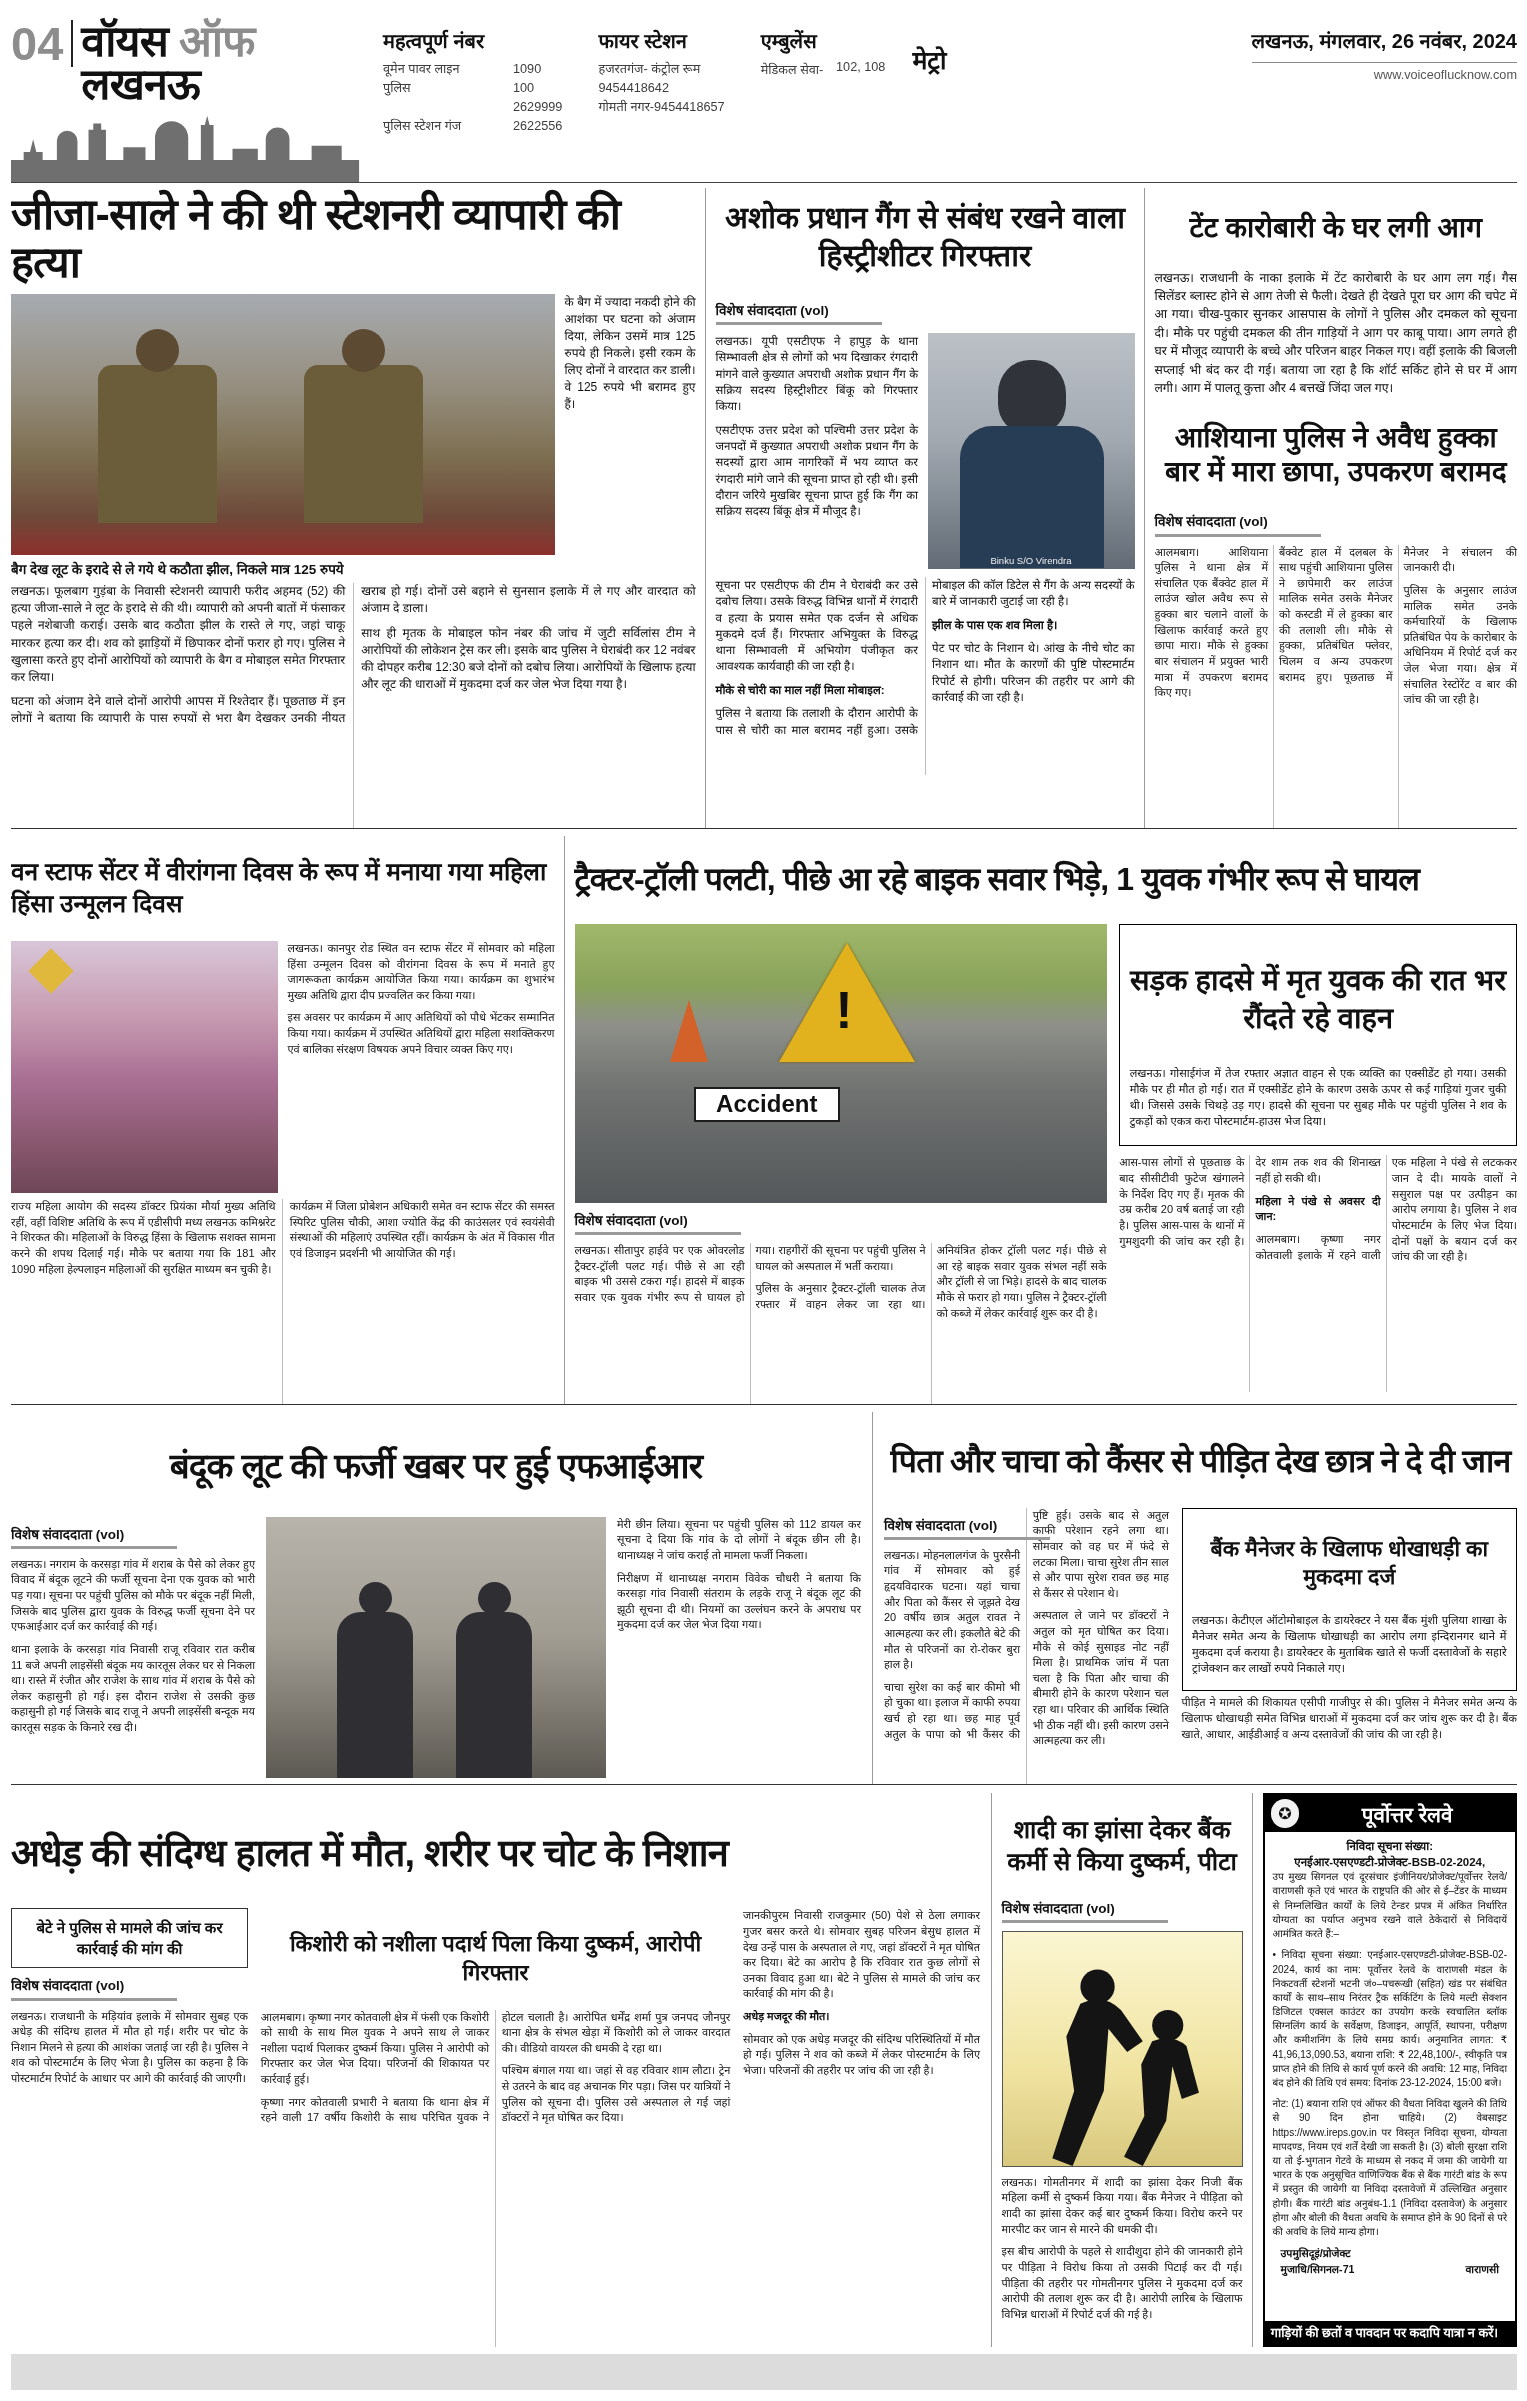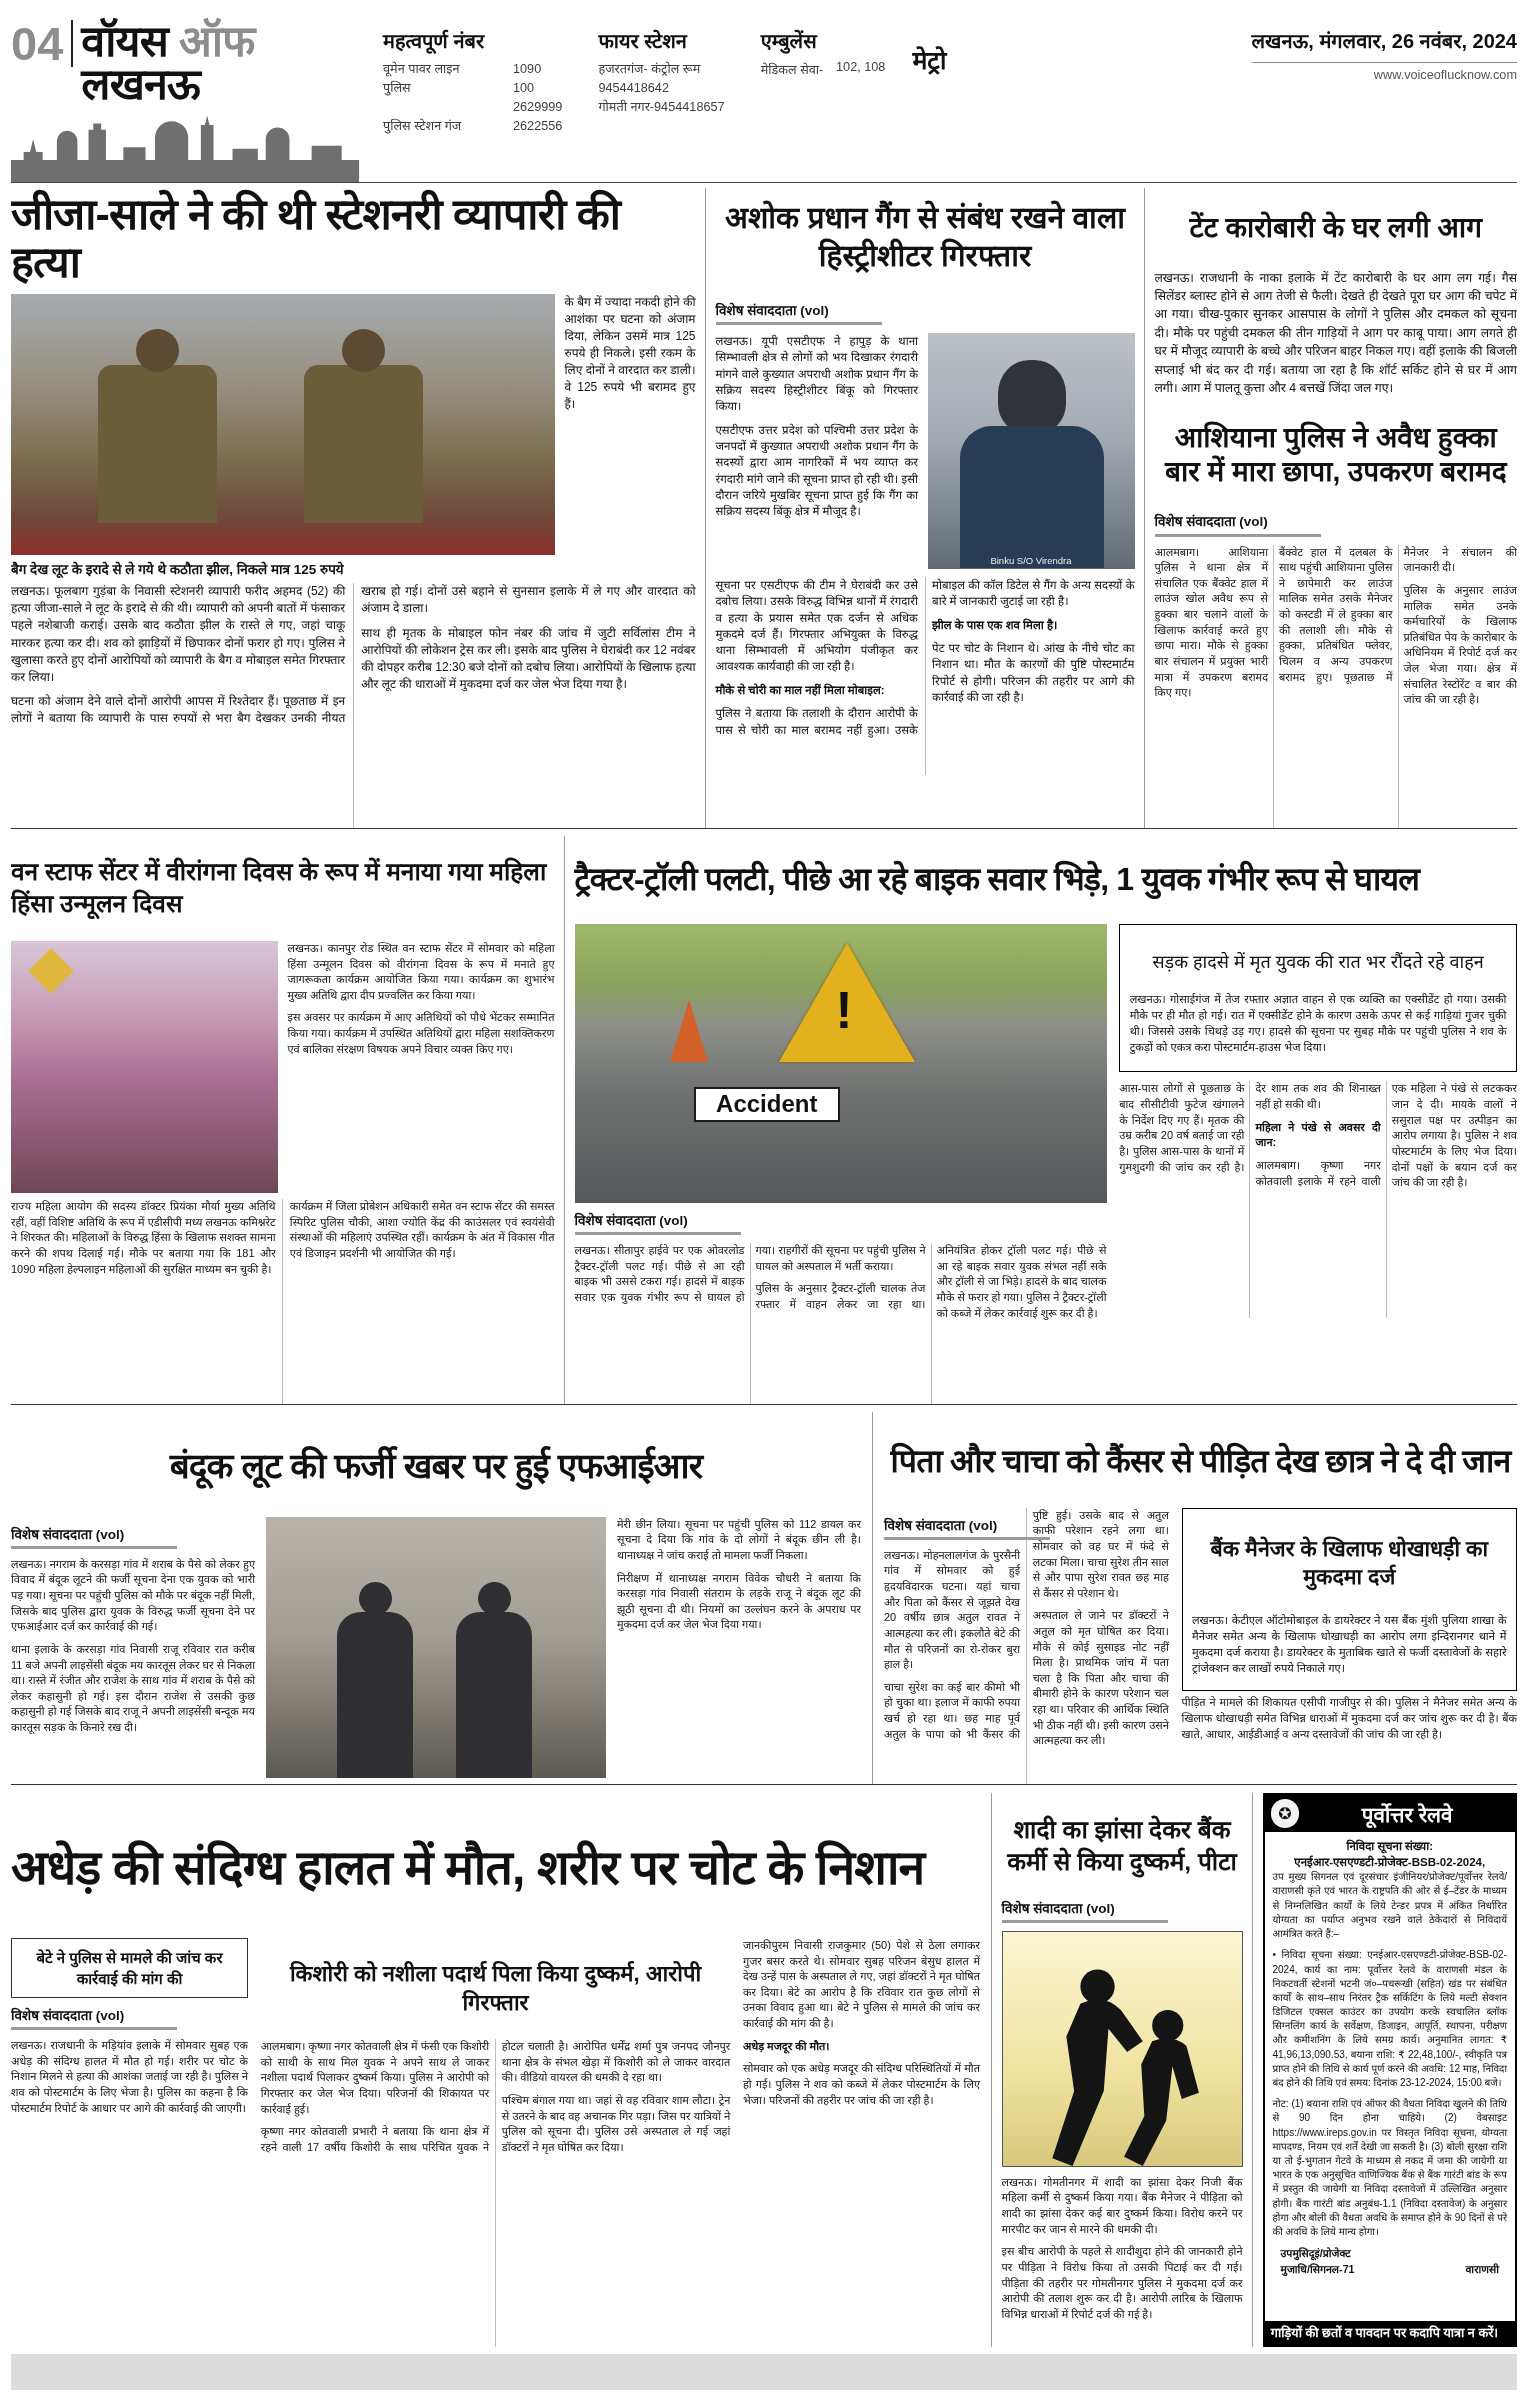--- a/index.html
+++ b/index.html
@@ -78,21 +78,21 @@
   .r2cols{display:flex;gap:12.7px;margin-top:9.5px}
   .t-left{width:532px;flex:none}
   .photo-acc{height:279px;background:linear-gradient(180deg,#9fb86a 0%,#8aa35b 22%,#8e9089 36%,#6f7270 60%,#55585a 100%)}
   .acc-tri{position:absolute;top:19px;left:204px;width:0;height:0;border-left:68px solid transparent;border-right:68px solid transparent;border-bottom:119px solid #e2b11e;filter:drop-shadow(0 0 1.6px #7a5c00)}
   .acc-tri:after{content:"!";position:absolute;left:-11px;top:38px;font-size:51px;font-weight:800;color:#111}
   .acc-cone{position:absolute;top:76px;left:95px;width:0;height:0;border-left:19px solid transparent;border-right:19px solid transparent;border-bottom:62px solid #d2622a}
   .acc-sign{position:absolute;left:119px;top:163px;background:#fff;border:2.4px solid #1c1c1c;color:#111;font-weight:700;font-size:24px;padding:1.6px 20.6px}
   .t-body{column-count:3;column-gap:11px;column-rule:0.8px solid #bcbcbc;font-size:11px;height:166px;margin-top:3.2px}
   .t-right{flex:1}
   .roadbox{border:1.6px solid #000;padding:8px 9.5px}
-  .rb-head{font-size:18px;font-weight:400;text-align:center;line-height:1.3}
+  .rb-head{font-size:29px;font-weight:700;text-align:center;line-height:1.3}
   .rb-text{font-size:11.2px;margin-top:6.3px}
   .rk-body{column-count:3;column-gap:11px;column-rule:0.8px solid #bcbcbc;font-size:11px;margin-top:9.5px;height:237px}
 
   
   .row3{height:380px;border-top:1.6px solid #333;display:flex;padding-top:6.3px}
   .gun{width:862px;flex:none;padding-right:11px;border-right:0.8px solid #9a9a9a}
   .g-head{font-size:35px;font-weight:800;text-align:center;letter-spacing:-0.8px}
   .g-flex{display:flex;gap:11px;margin-top:8px}
   .g-col{flex:1;font-size:11px}
   .photo-gun{width:340px;height:261px;flex:none;background:linear-gradient(180deg,#b9b4ab 0%,#a39e94 45%,#77736b 80%,#5d5a53 100%)}
@@ -104,21 +104,21 @@
   .k-left{width:45%;column-count:2;column-gap:12.7px;column-rule:0.8px solid #bcbcbc;font-size:11px;height:285px}
   .k-right{flex:1}
   .bankbox{border:1.6px solid #000;padding:6.3px 9.5px}
   .bb-head{font-size:21.4px;font-weight:800;text-align:center;line-height:1.3}
   .bb-text{font-size:11.2px;margin-top:6.3px}
   .k-after{font-size:11px;margin-top:4px}
 
   
   .row4{height:563px;border-top:1.6px solid #333;display:flex;padding-top:8px}
   .adhed{width:981px;flex:none;padding-right:11px;border-right:0.8px solid #9a9a9a}
-  .a-head{font-size:48px;font-weight:800;letter-spacing:-0.8px}
+  .a-head{font-size:38px;font-weight:800;letter-spacing:-0.8px}
   .a-flex{display:flex;gap:12.7px;margin-top:9.5px}
   .a-c1{width:237px;flex:none;font-size:11px}
   .subbox{border:1.6px solid #333;padding:8px;font-weight:800;font-size:15px;text-align:center;line-height:1.4;margin-bottom:6.3px}
   .a-c2{flex:1}
   .kishori-head{font-size:22px;font-weight:800;text-align:center;line-height:1.3;padding:0 4.7px}
   .a-c2-cols{column-count:2;column-gap:12.7px;column-rule:0.8px solid #bcbcbc;font-size:11px;margin-top:8px;height:380px}
   .a-c3{width:237px;flex:none;font-size:11px}
 
   .shaadi{width:261px;flex:none;padding:0 9.5px;border-right:0.8px solid #9a9a9a}
   .s-head{font-size:24.5px;font-weight:800;text-align:center;line-height:1.32}

